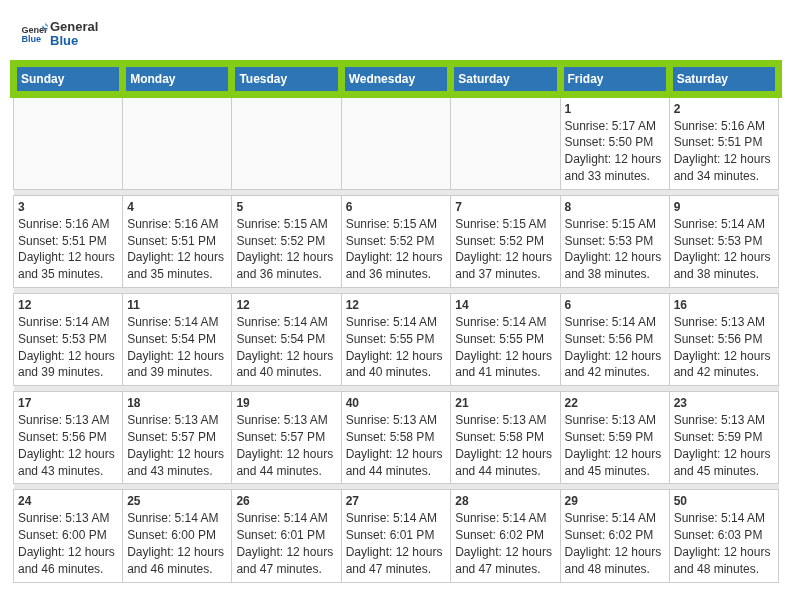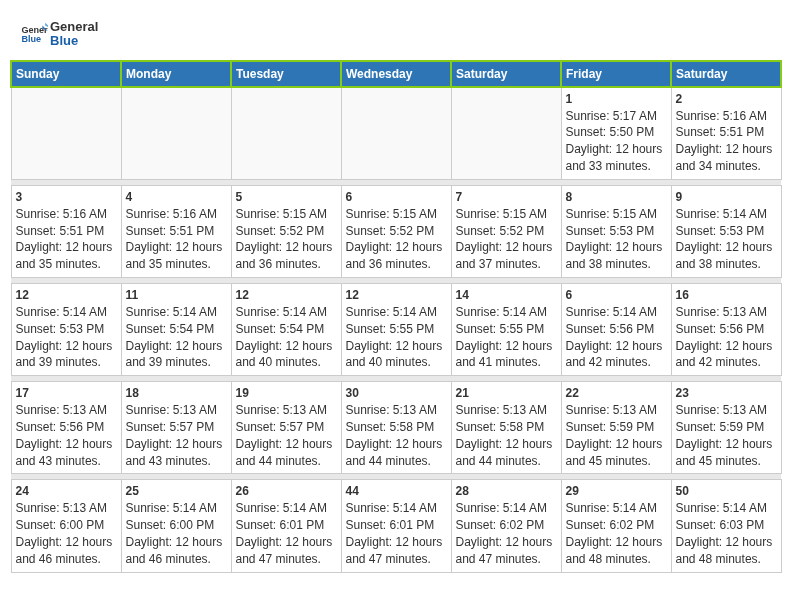--- a/index.html
+++ b/index.html
@@ -42,21 +42,21 @@
       border-collapse: collapse;
       margin-top: 6px;
     }
     .calendar th {
       background: #2e75b6;
       color: #fff;
       font-size: 12px;
       font-weight: bold;
       padding: 5px 4px;
       text-align: left;
-      border: 2px solid #84cc16;
+      border: 7px solid #84cc16;
     }
     .calendar td {
       border: 1px solid #ccc;
       vertical-align: top;
       padding: 4px;
       width: 110px;
       min-height: 80px;
       font-size: 10px;
       color: #333;
       background: #fff;
@@ -226,21 +226,21 @@
         </td>
         <td>
           <span class="day-num">18</span>
           <div class="day-info">Sunrise: 5:13 AM<br>Sunset: 5:57 PM<br>Daylight: 12 hours and 43 minutes.</div>
         </td>
         <td>
           <span class="day-num">19</span>
           <div class="day-info">Sunrise: 5:13 AM<br>Sunset: 5:57 PM<br>Daylight: 12 hours and 44 minutes.</div>
         </td>
         <td>
-          <span class="day-num">30</span>
+          <span class="day-num">40</span>
           <div class="day-info">Sunrise: 5:13 AM<br>Sunset: 5:58 PM<br>Daylight: 12 hours and 44 minutes.</div>
         </td>
         <td>
           <span class="day-num">21</span>
           <div class="day-info">Sunrise: 5:13 AM<br>Sunset: 5:58 PM<br>Daylight: 12 hours and 44 minutes.</div>
         </td>
         <td>
           <span class="day-num">22</span>
           <div class="day-info">Sunrise: 5:13 AM<br>Sunset: 5:59 PM<br>Daylight: 12 hours and 45 minutes.</div>
         </td>
@@ -265,21 +265,21 @@
         </td>
         <td>
           <span class="day-num">25</span>
           <div class="day-info">Sunrise: 5:14 AM<br>Sunset: 6:00 PM<br>Daylight: 12 hours and 46 minutes.</div>
         </td>
         <td>
           <span class="day-num">26</span>
           <div class="day-info">Sunrise: 5:14 AM<br>Sunset: 6:01 PM<br>Daylight: 12 hours and 47 minutes.</div>
         </td>
         <td>
-          <span class="day-num">44</span>
+          <span class="day-num">27</span>
           <div class="day-info">Sunrise: 5:14 AM<br>Sunset: 6:01 PM<br>Daylight: 12 hours and 47 minutes.</div>
         </td>
         <td>
           <span class="day-num">28</span>
           <div class="day-info">Sunrise: 5:14 AM<br>Sunset: 6:02 PM<br>Daylight: 12 hours and 47 minutes.</div>
         </td>
         <td>
           <span class="day-num">29</span>
           <div class="day-info">Sunrise: 5:14 AM<br>Sunset: 6:02 PM<br>Daylight: 12 hours and 48 minutes.</div>
         </td>

